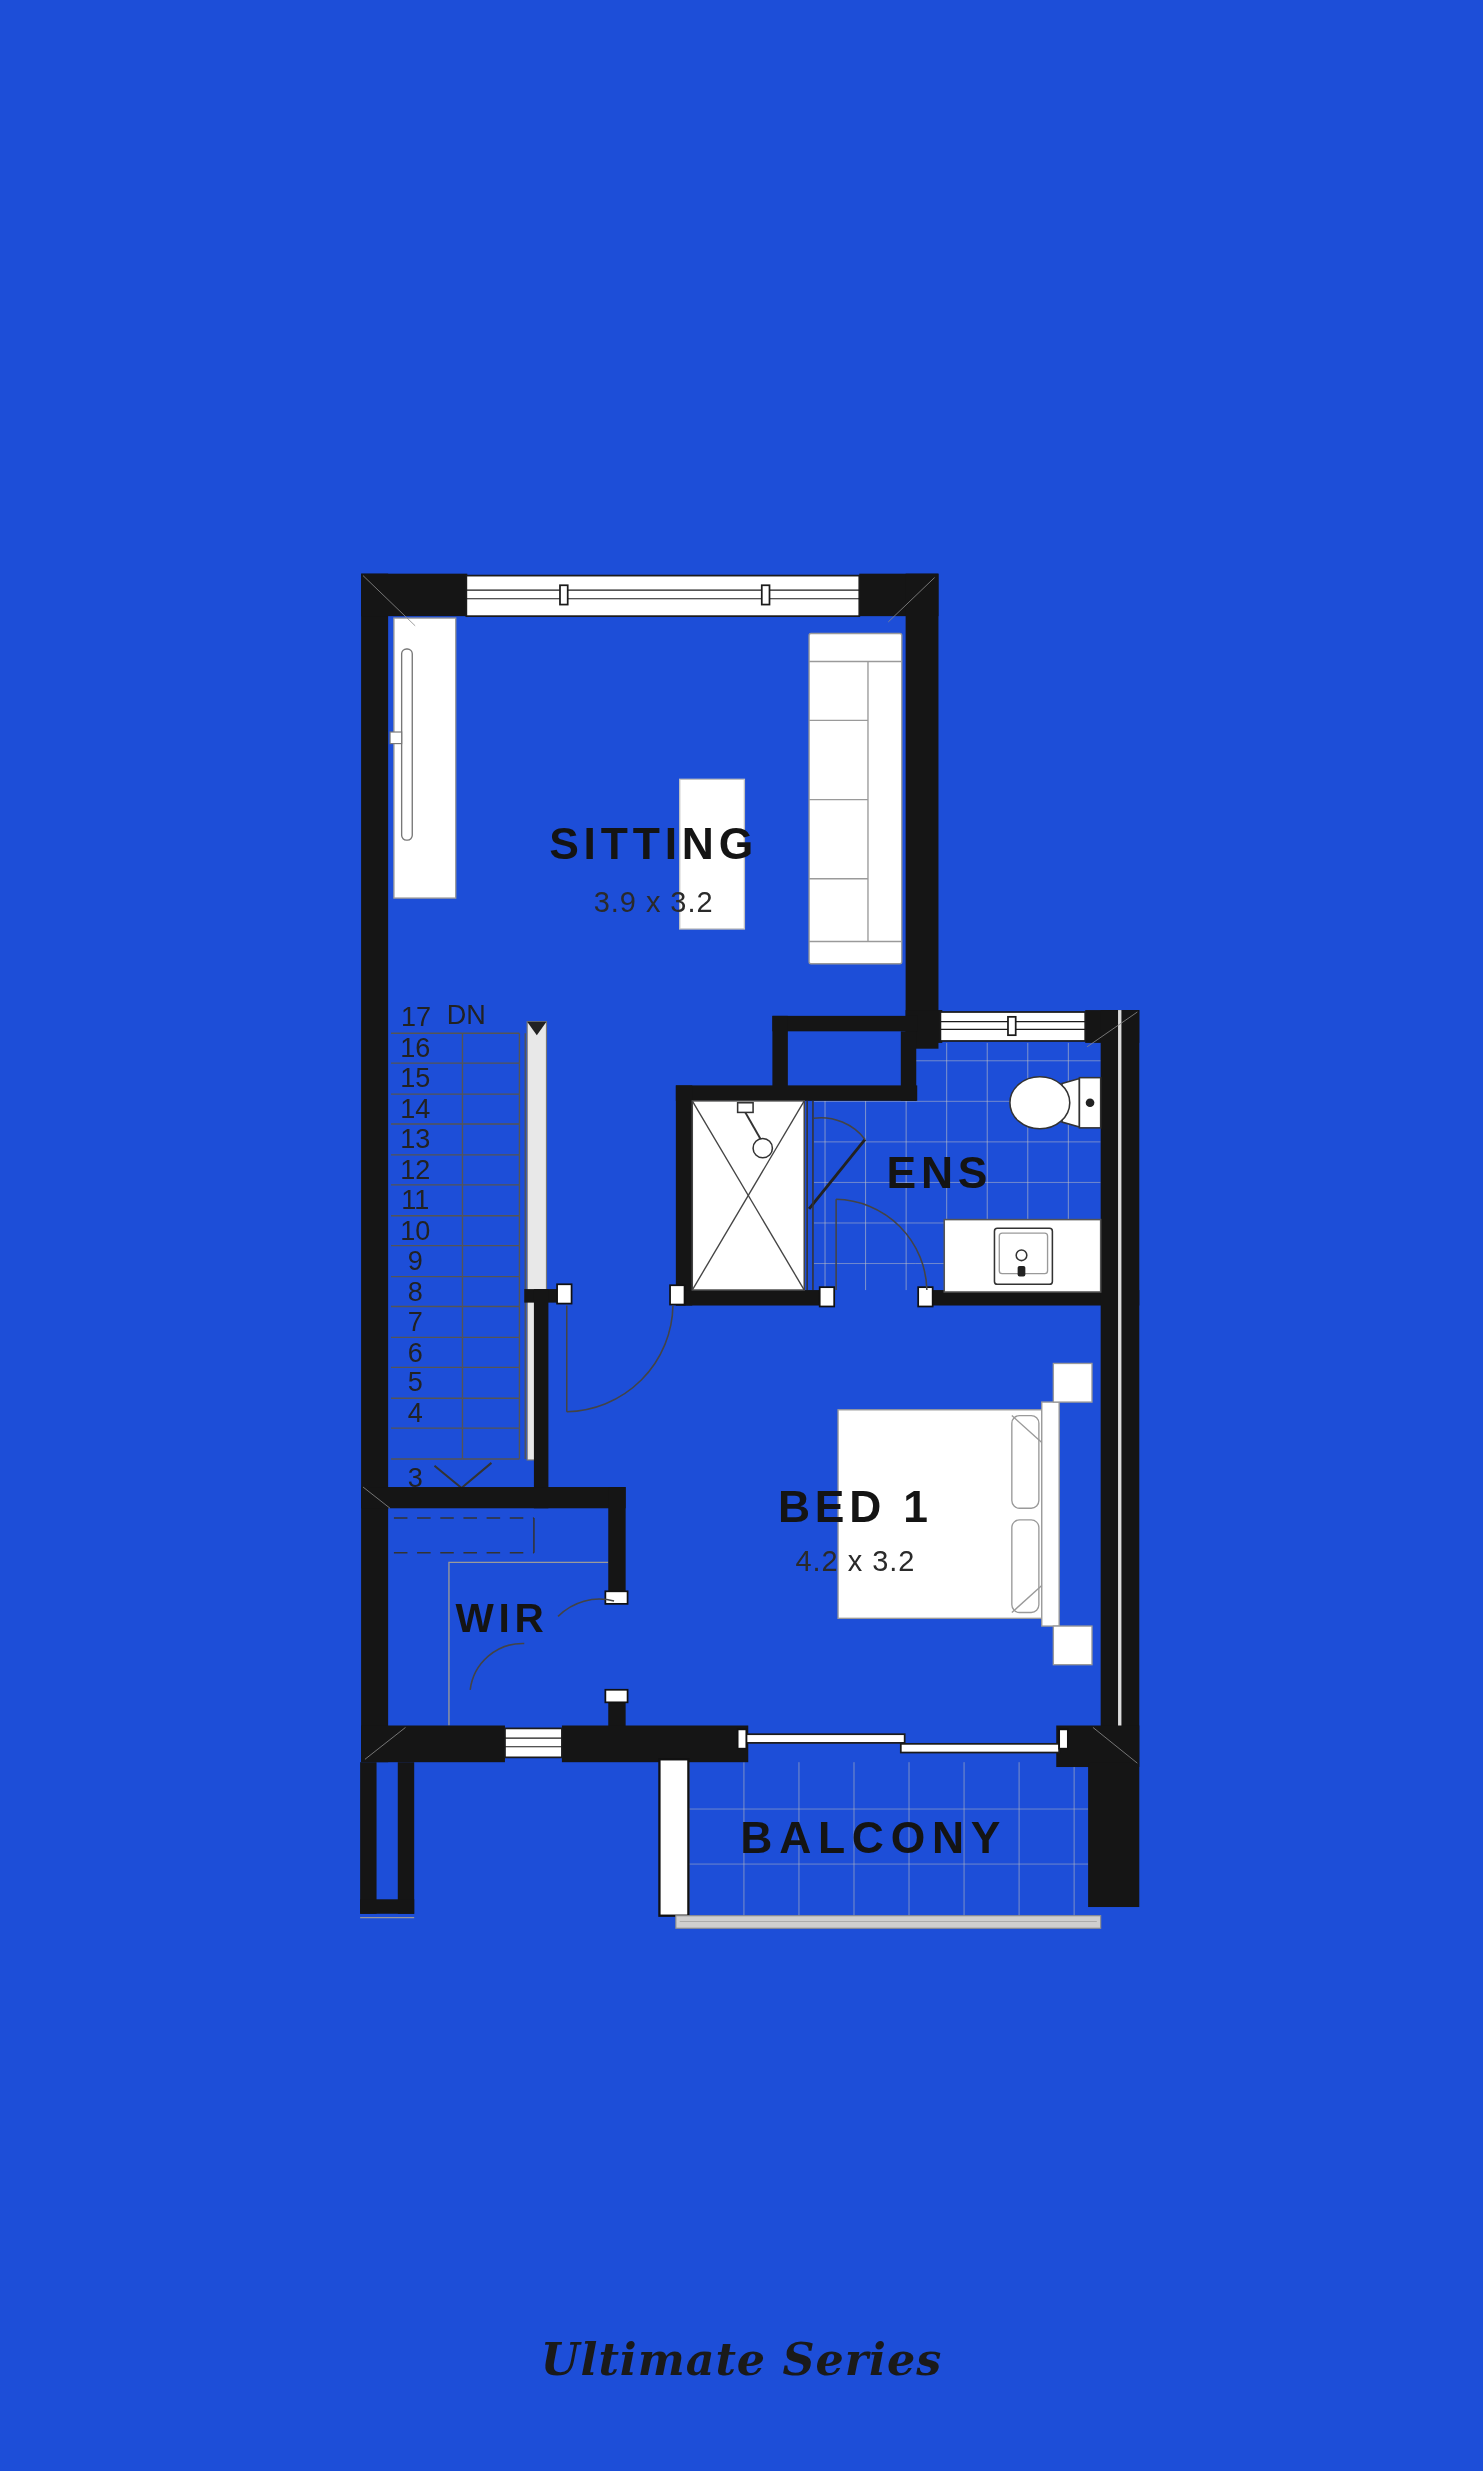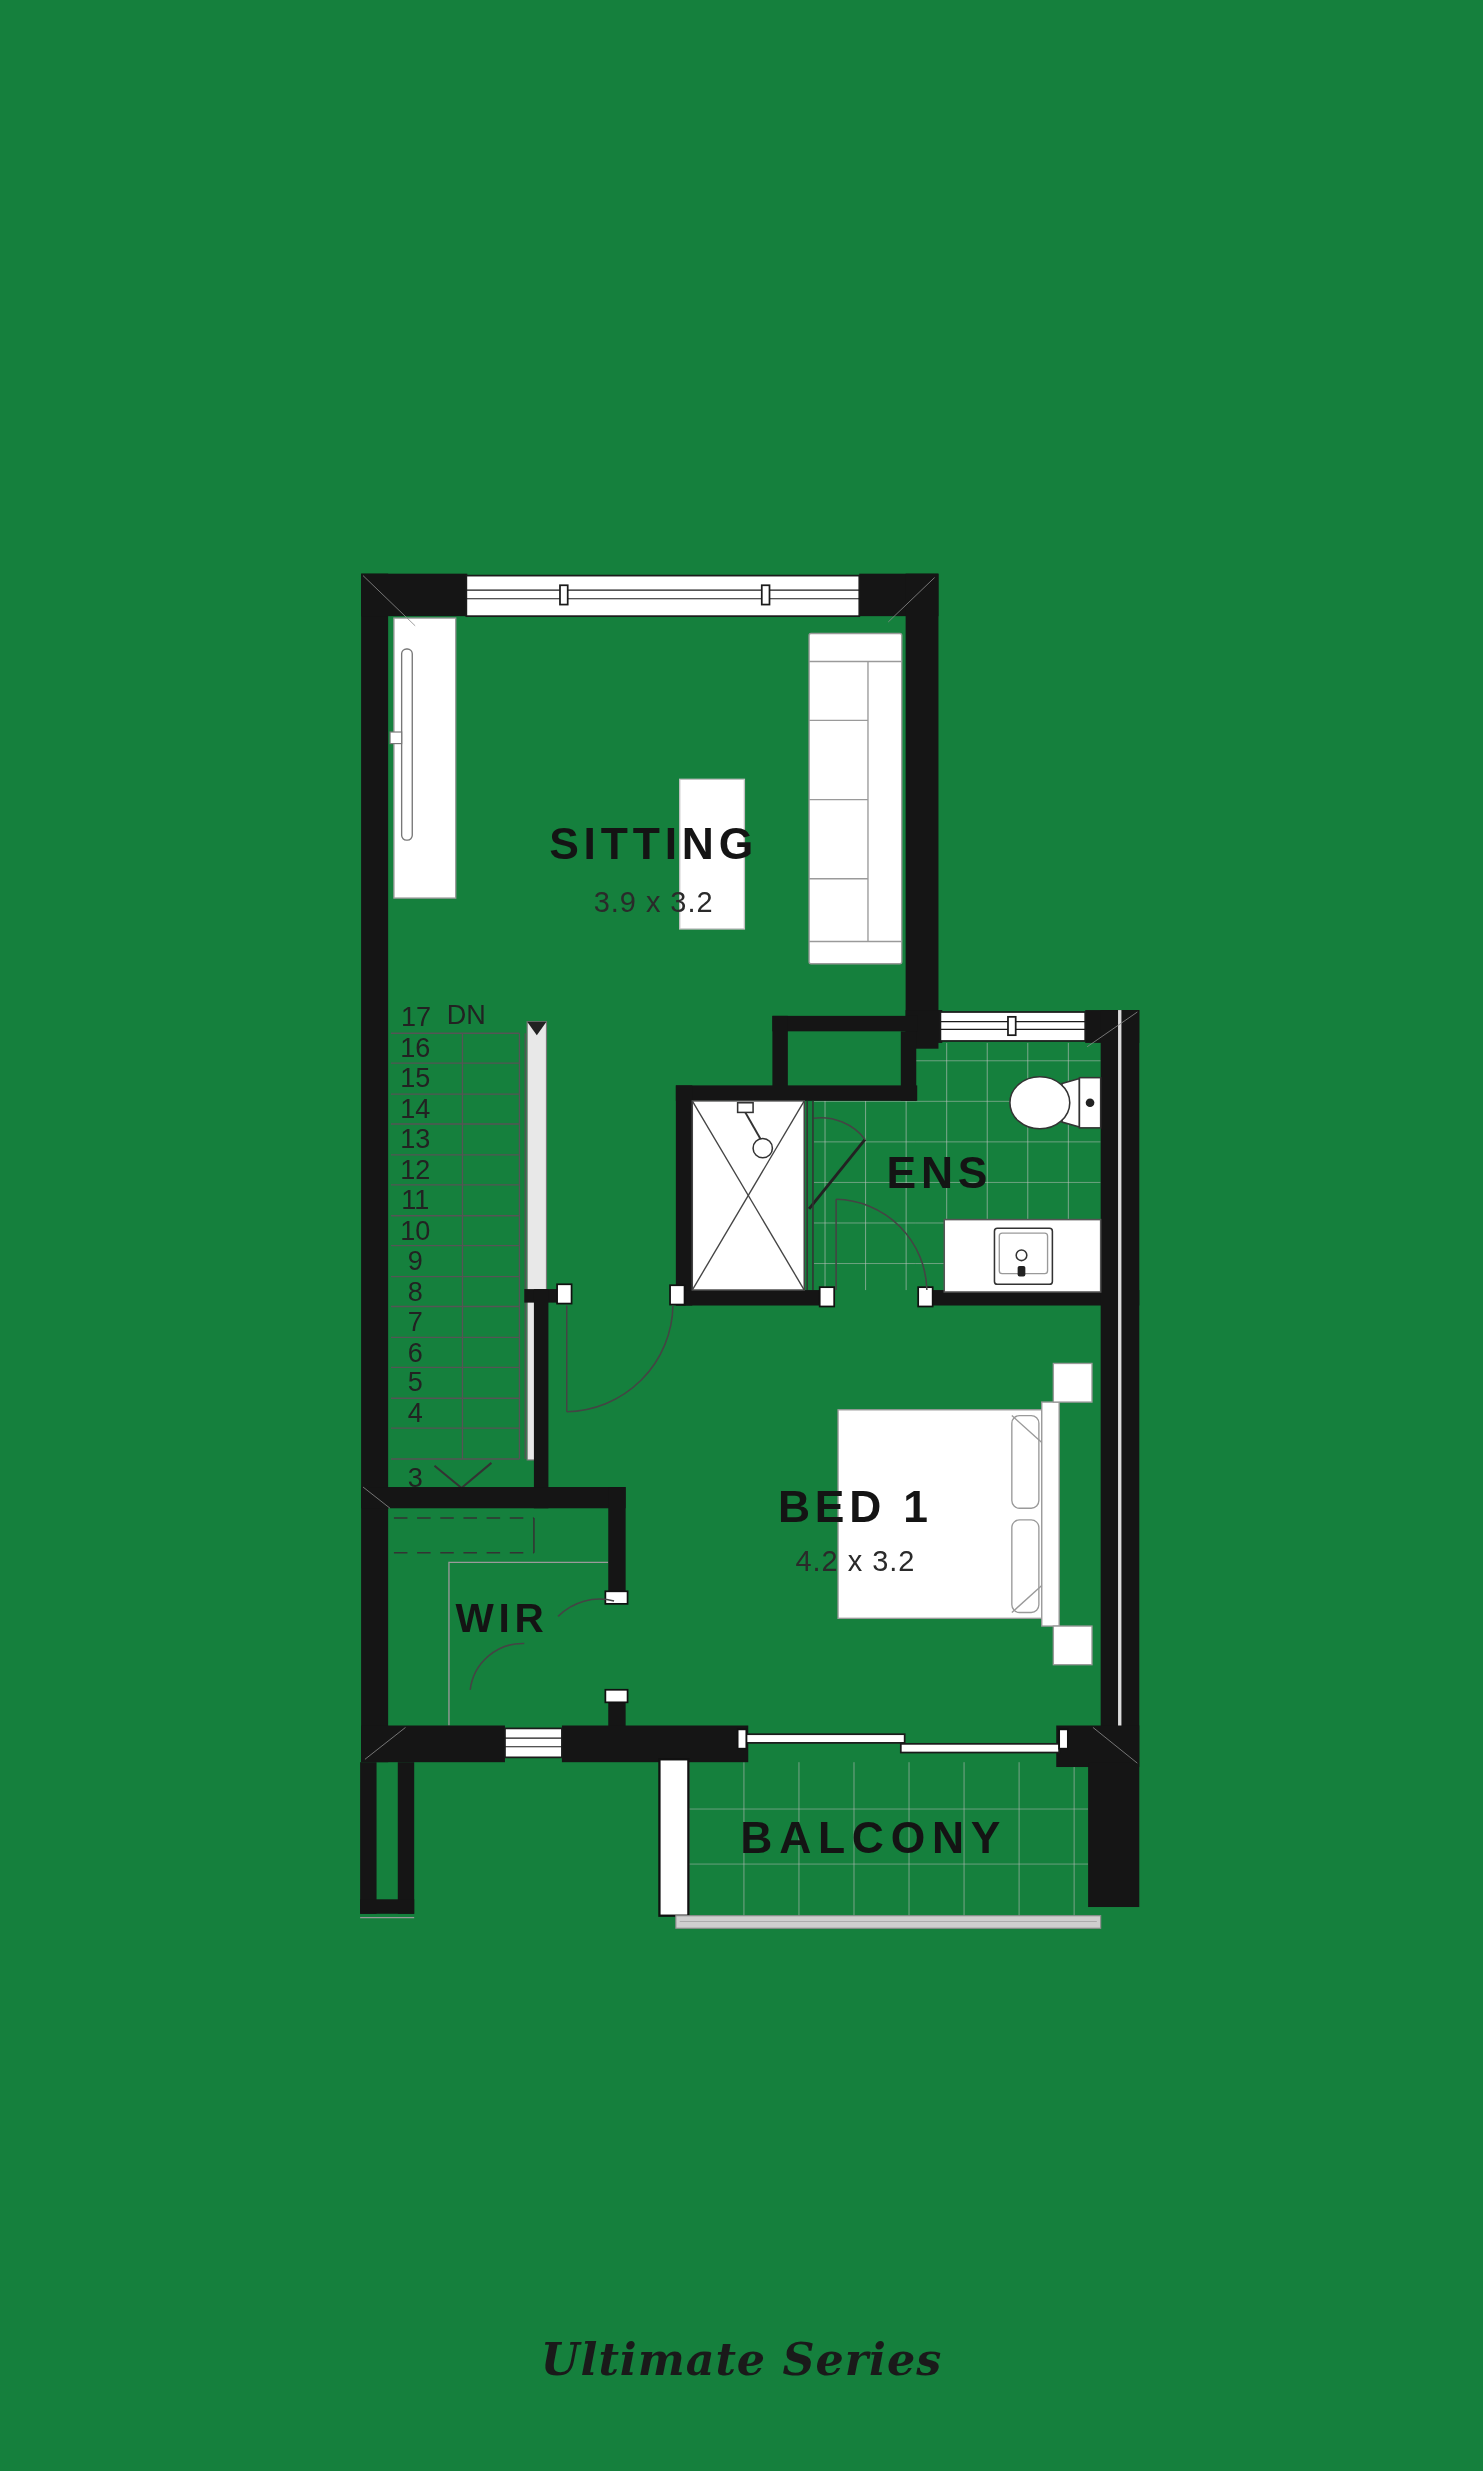--- a/index.html
+++ b/index.html
@@ -1,16 +1,16 @@
 <!DOCTYPE html>
 <html><head>
 <meta charset="utf-8">
 <style>
   html,body{margin:0;padding:0;background:#ffffff;}
-  #canvas{position:relative;width:1483px;height:2472px;background:#15803d;overflow:hidden;
+  #canvas{position:relative;width:1483px;height:2472px;background:#1d4ed8;overflow:hidden;
           font-family:"Liberation Sans", sans-serif;}
   svg{position:absolute;left:0;top:0;}
   .wall{fill:#151515;stroke:none;}
   .thin{stroke:#9a9a9a;stroke-width:1.4;fill:#ffffff;}
   .thinline{stroke:#9a9a9a;stroke-width:1.4;fill:none;}
   .fixline{stroke:#333333;stroke-width:1.6;fill:#ffffff;}
   .arc{stroke:#444444;stroke-width:1.6;fill:none;}
   .tread{stroke:#555555;stroke-width:1.4;}
   .cap{fill:#ffffff;stroke:#111111;stroke-width:1.8;}
   .wind{fill:#ffffff;stroke:#1b1b1b;stroke-width:1.8;}

